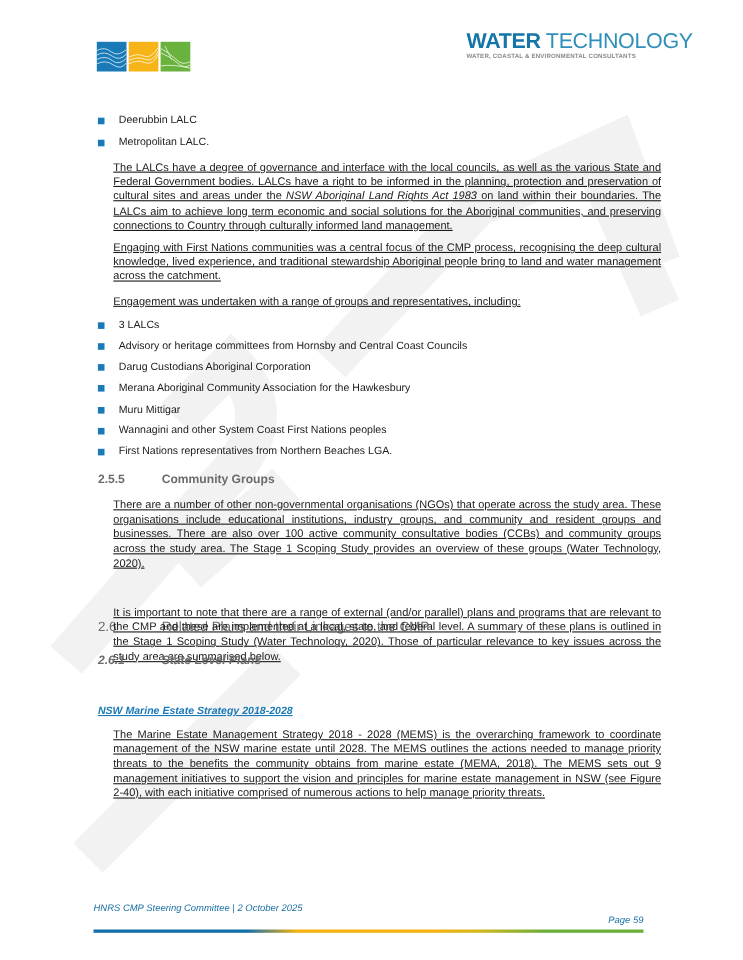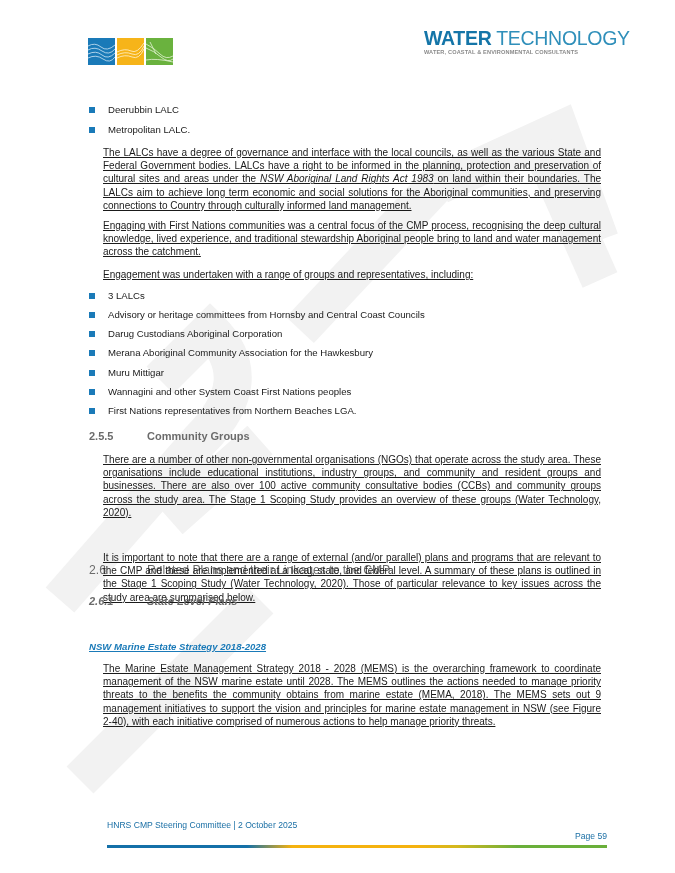--- a/index.html
+++ b/index.html
@@ -24,21 +24,21 @@
   p.body { font-size: 10px; line-height: 13.2px; margin: 0; text-align: justify; position: absolute; left: 14px; width: 498px; text-decoration: underline; }
   .bullet { position: absolute; left: 0; font-size: 9.6px; line-height: 12px; white-space: nowrap; }
   .bullet .sq { position: absolute; left: 0; top: 3px; width: 6px; height: 6px; background: #1a7ab8; }
   .bullet .txt { position: absolute; left: 19px; top: 0; }
   .h3 { position: absolute; left: 0; font-size: 11px; font-weight: bold; color: #6b6b6b; white-space: nowrap; }
   .h3 .num { display: inline-block; width: 58px; }
   .h2 { position: absolute; left: 0; font-size: 12.2px; color: #6b6b6b; white-space: nowrap; }
   .h2 .num { display: inline-block; width: 58px; margin-top: 33px; }
   .link { position: absolute; left: 0; font-size: 9.6px; font-weight: bold; font-style: italic; color: #1a7ab8; text-decoration: underline; white-space: nowrap; }
 
-  .footer { position: absolute; left: 107px; top: 820px; width: 500px; z-index: 1; }
+  .footer { position: absolute; left: 85px; top: 820px; width: 500px; z-index: 1; font-style: italic; }
   .footer .l1, .footer .l2 { font-size: 8.6px; color: #1a6fa5; line-height: 11px; white-space: nowrap; }
   .footer .page-no { position: absolute; right: 0; top: 11px; font-size: 8.6px; color: #1a6fa5; }
   .footer .bar { position: absolute; left: 0; top: 25px; width: 500px; height: 3px;
     background: linear-gradient(to right, #1470a8 0%, #1470a8 28%, #f5b20f 37%, #f5b20f 62%, #d4b81e 70%, #6aaf3a 82%, #6aaf3a 100%); }
 </style>
 </head>
 <body>
 
 <div class="page">
 

